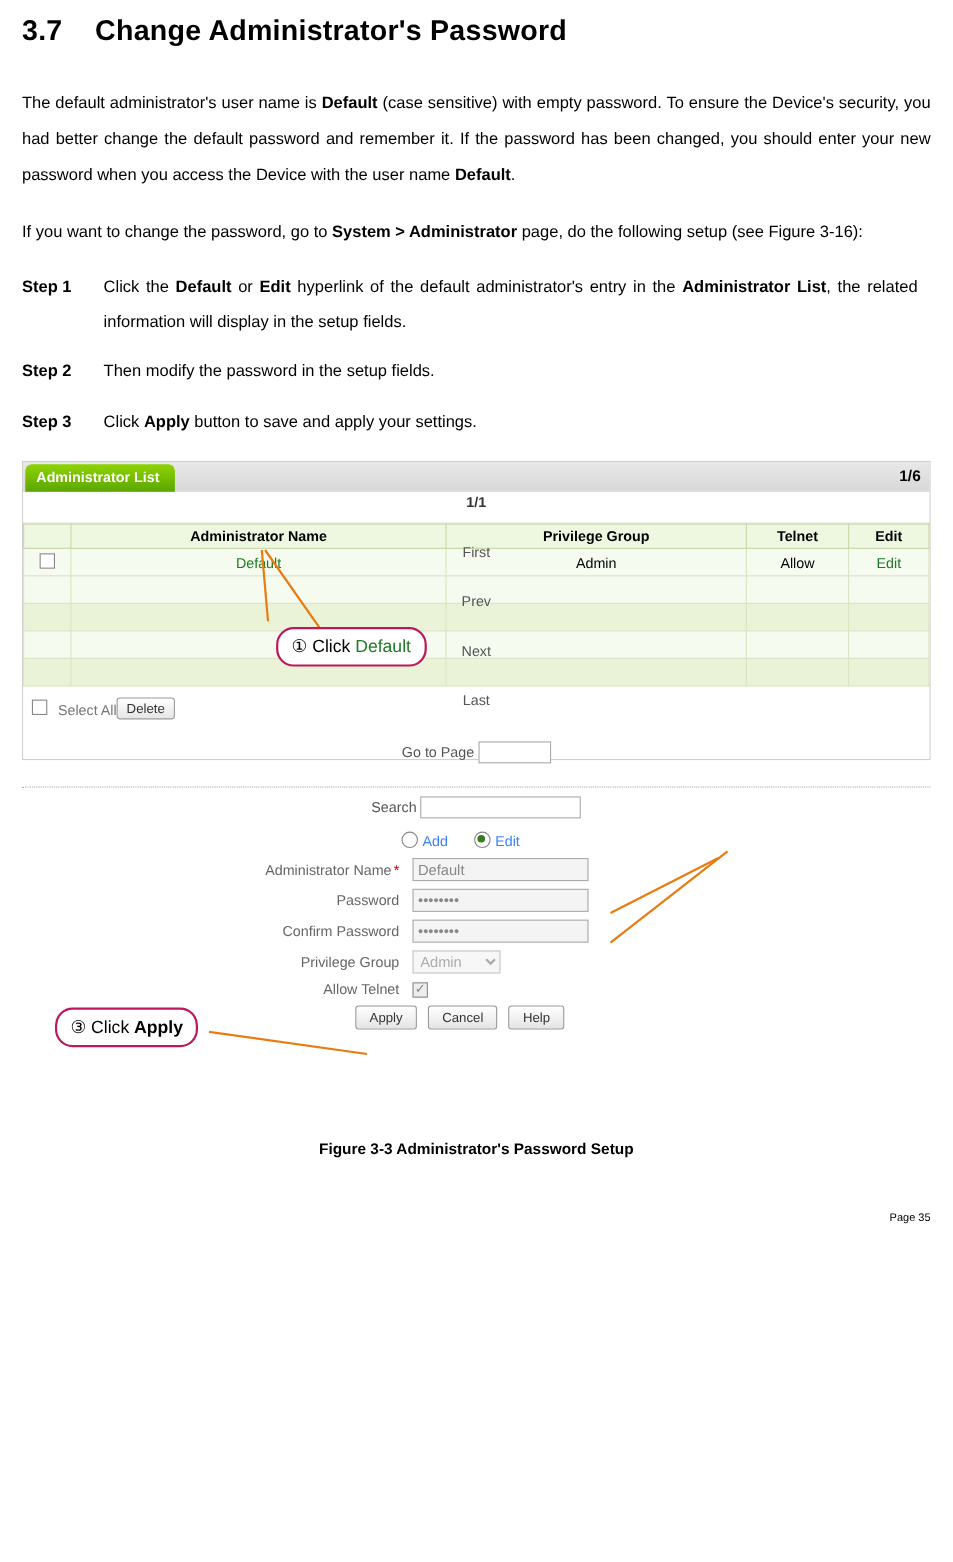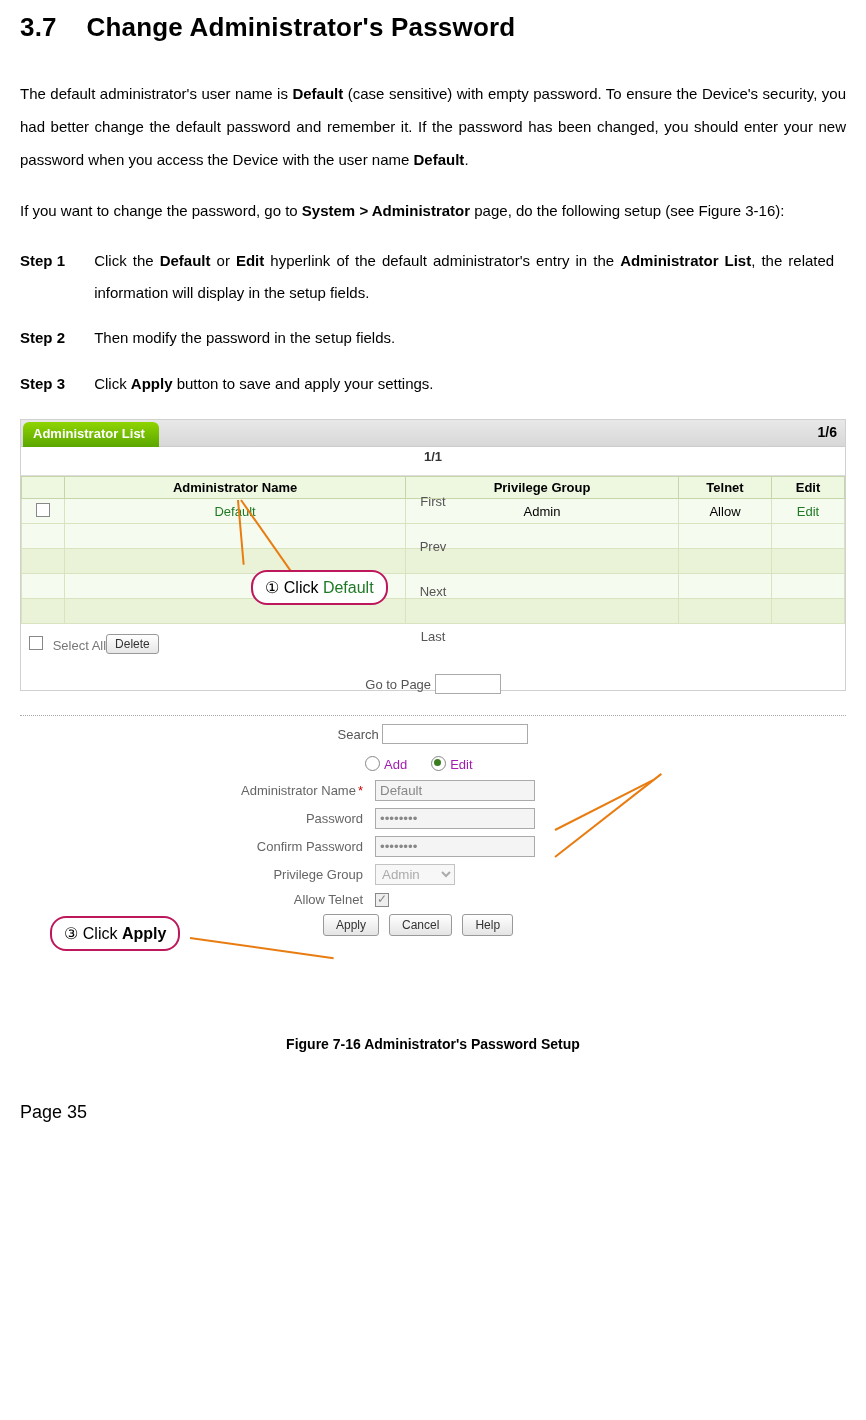--- a/index.html
+++ b/index.html
@@ -104,21 +104,21 @@
   .form-row { display:flex; align-items:center; margin-bottom:7px;}
   .form-row label { width:180px; text-align:right; padding-right:12px; color:#666;}
   .form-row .req::after{ content:"*"; color:#c00; margin-left:2px;}
   .form-row input[type=text],.form-row input[type=password]{
     border:1px solid #aaa; padding:2px 4px; width:150px; background:#f4f4f4; color:#888;
   }
   .form-row select{
     border:1px solid #aaa; padding:1px 2px; width:80px; background:#f4f4f4; color:#888;
   }
   .radio-row{ display:flex; gap:24px; padding-left:182px; margin-bottom:8px;}
-  .radio-row label{ text-align:right; width:auto; padding:0; color:#a21caf;}
+  .radio-row label{ text-align:right; width:auto; padding:0; color:#3b82f6;}
   .radio { width:13px; height:13px; border:1px solid #888; border-radius:50%; display:inline-block; vertical-align:-2px; margin-right:4px; background:#fff; position:relative;}
   .radio.sel::after{ content:""; position:absolute; left:2px; top:2px; width:7px; height:7px; border-radius:50%; background:#3a7d1f;}
   .btn-row{ display:flex; gap:10px; margin-left:140px; margin-top:6px;}
   .ui-btn{
     border:1px solid #999; border-radius:3px; padding:3px 12px;
     background:linear-gradient(#fff,#e4e4e4); font-size:12px; color:#333;
   }
 
   
   .callout {
@@ -135,21 +135,21 @@
   .callout .accent { color:#1f7a25; font-weight:normal;}
   .callout .bolded { font-weight:bold; }
   .pointer-line{
     position:absolute; background:#e87c10; height:2px; transform-origin:left center;
     z-index:5;
   }
 
   .fig-caption{
     text-align:center; font-weight:bold; font-size:14px; margin-top:30px; margin-bottom:50px;
   }
-  .page-num{ text-align:left; font-size:18px; margin-top:20px;}
+  .page-num{ text-align:right; font-size:10px; margin-top:20px;}
 </style>
 </head>
 <body>
 
 <h2 class="section-title">
   <span>3.7</span>&nbsp;&nbsp;&nbsp;
   <span>Change Administrator's Password</span>
 </h2>
 
 <div class="intro">
@@ -298,15 +298,15 @@
 
   <div class="pointer-line" style="left:535px; top:73px; width:110px; transform:rotate(-27deg);"></div>
   <div class="pointer-line" style="left:535px; top:100px; width:135px; transform:rotate(-38deg);"></div>
 
   <div class="callout" style="left:30px; top:160px;">
     <span>③ Click </span><span class="bolded">Apply</span>
   </div>
   <div class="pointer-line" style="left:170px; top:181px; width:145px; transform:rotate(8deg);"></div>
 </div>
 
-<div class="fig-caption">Figure 7-16 Administrator's Password Setup</div>
+<div class="fig-caption">Figure 3-3 Administrator's Password Setup</div>
 
 <div class="page-num">Page 35</div>
 
 </body></html>

